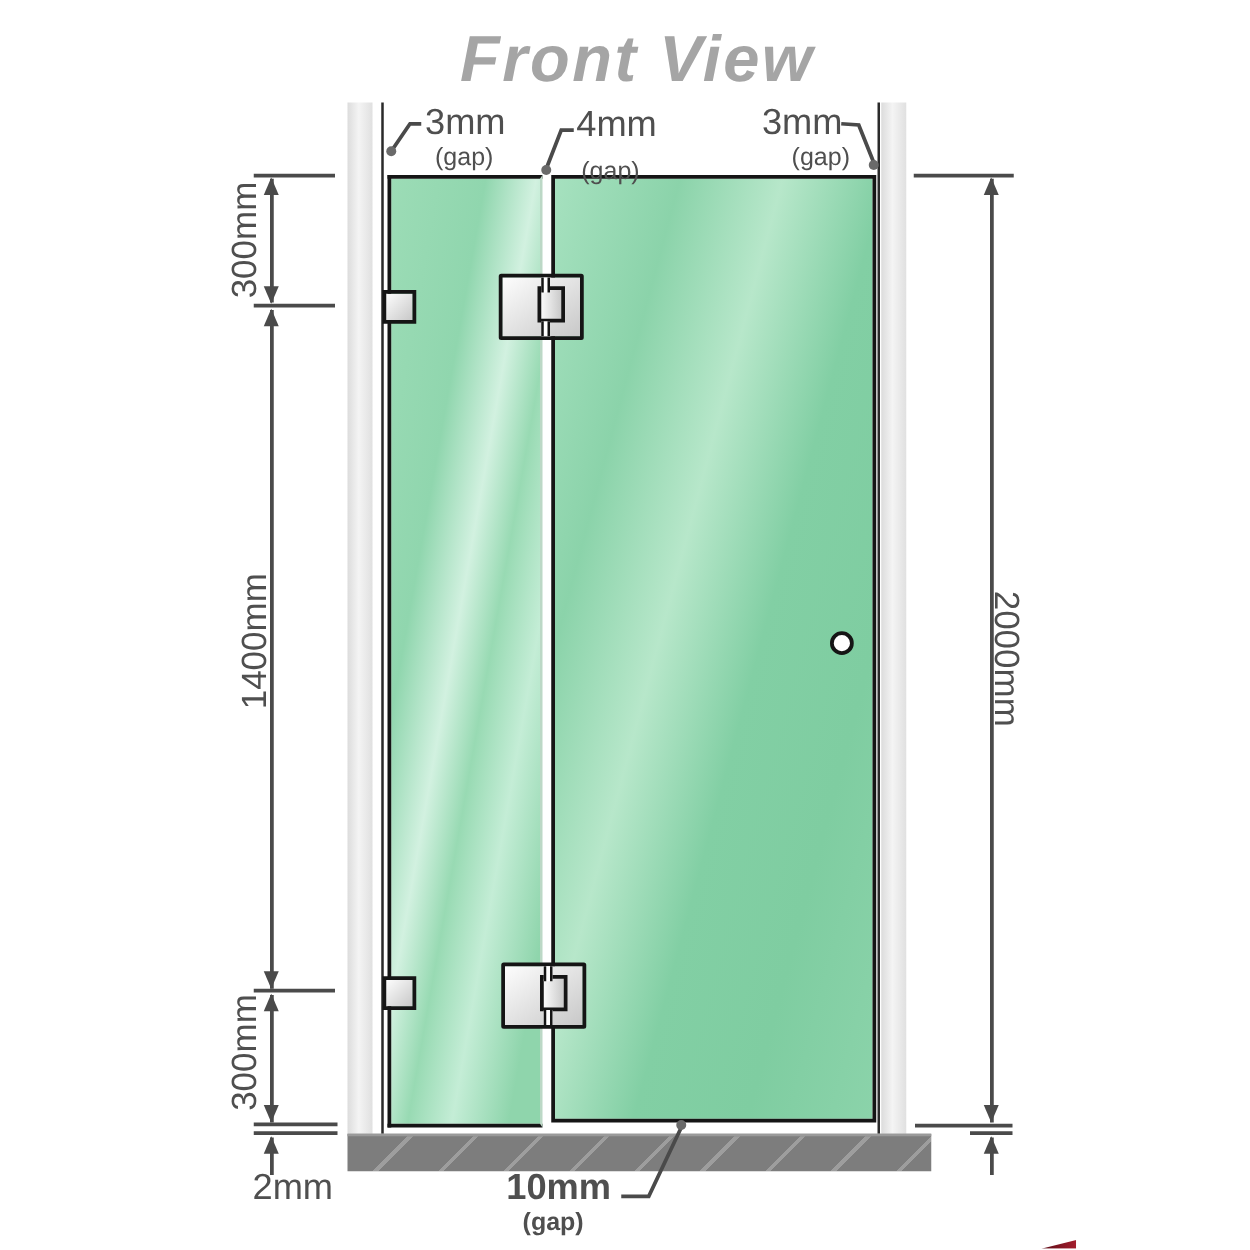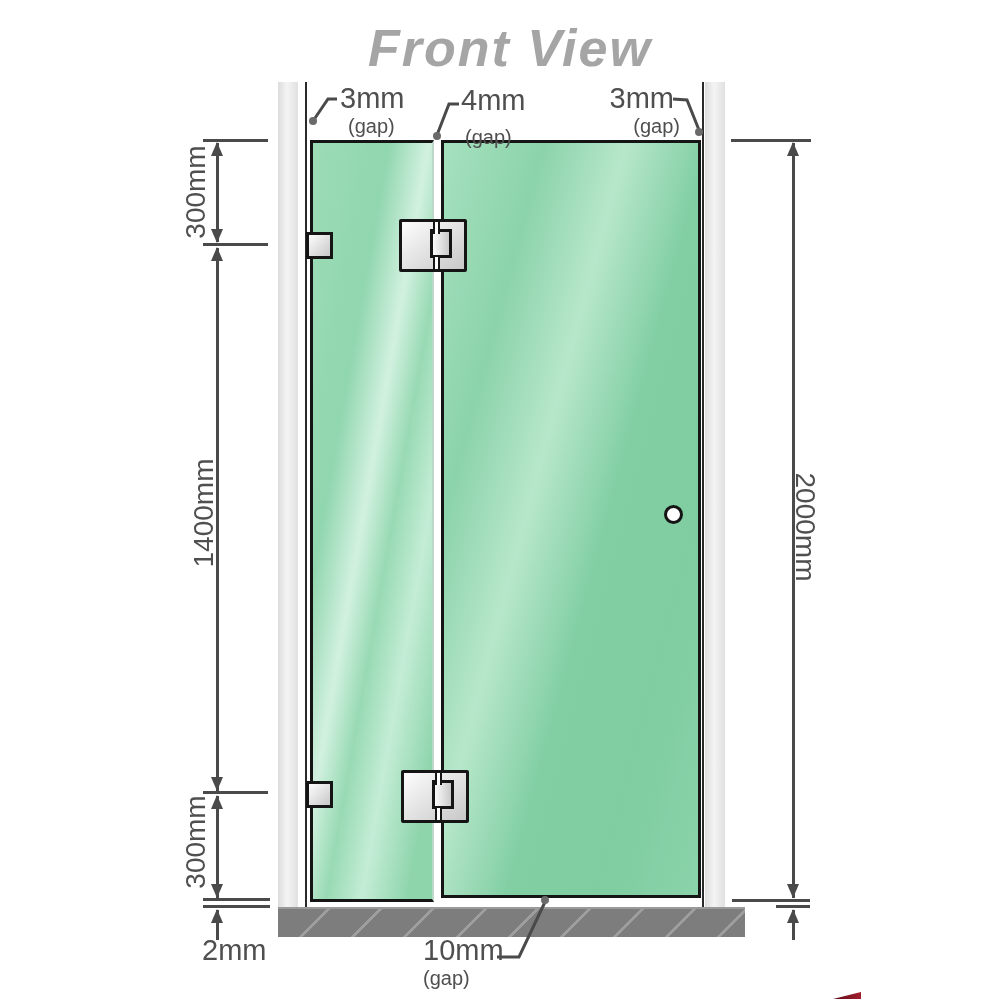--- a/index.html
+++ b/index.html
@@ -133,21 +133,21 @@
   </div>
   <div class="gap-label" style="left:461px;top:86px;">
     <div class="val">4mm</div>
     <div class="suf" style="margin-left:4px;margin-top:12px;">(gap)</div>
   </div>
   <div class="gap-label" style="left:608px;top:84px;width:66px;text-align:right;">
     <div class="val">3mm</div>
     <div class="suf" style="margin-right:-6px;">(gap)</div>
   </div>
 
-  <div class="gap-label" style="left:423px;top:936px;width:75px;">
+  <div class="gap-label" style="left:405px;top:936px;width:75px;text-align:center;font-weight:bold;">
     <div class="val">10mm</div>
     <div class="suf">(gap)</div>
   </div>
 
   <div class="dim-label rot-ccw" style="left:136px;top:177px;width:120px;height:30px;">300mm</div>
   <div class="dim-label rot-ccw" style="left:144px;top:498px;width:120px;height:30px;">1400mm</div>
   <div class="dim-label rot-ccw" style="left:136px;top:827px;width:120px;height:30px;">300mm</div>
   <div class="dim-label" style="left:202px;top:936px;font-size:29px;">2mm</div>
   <div class="dim-label rot-cw" style="left:745px;top:512px;width:120px;height:30px;">2000mm</div>
 

